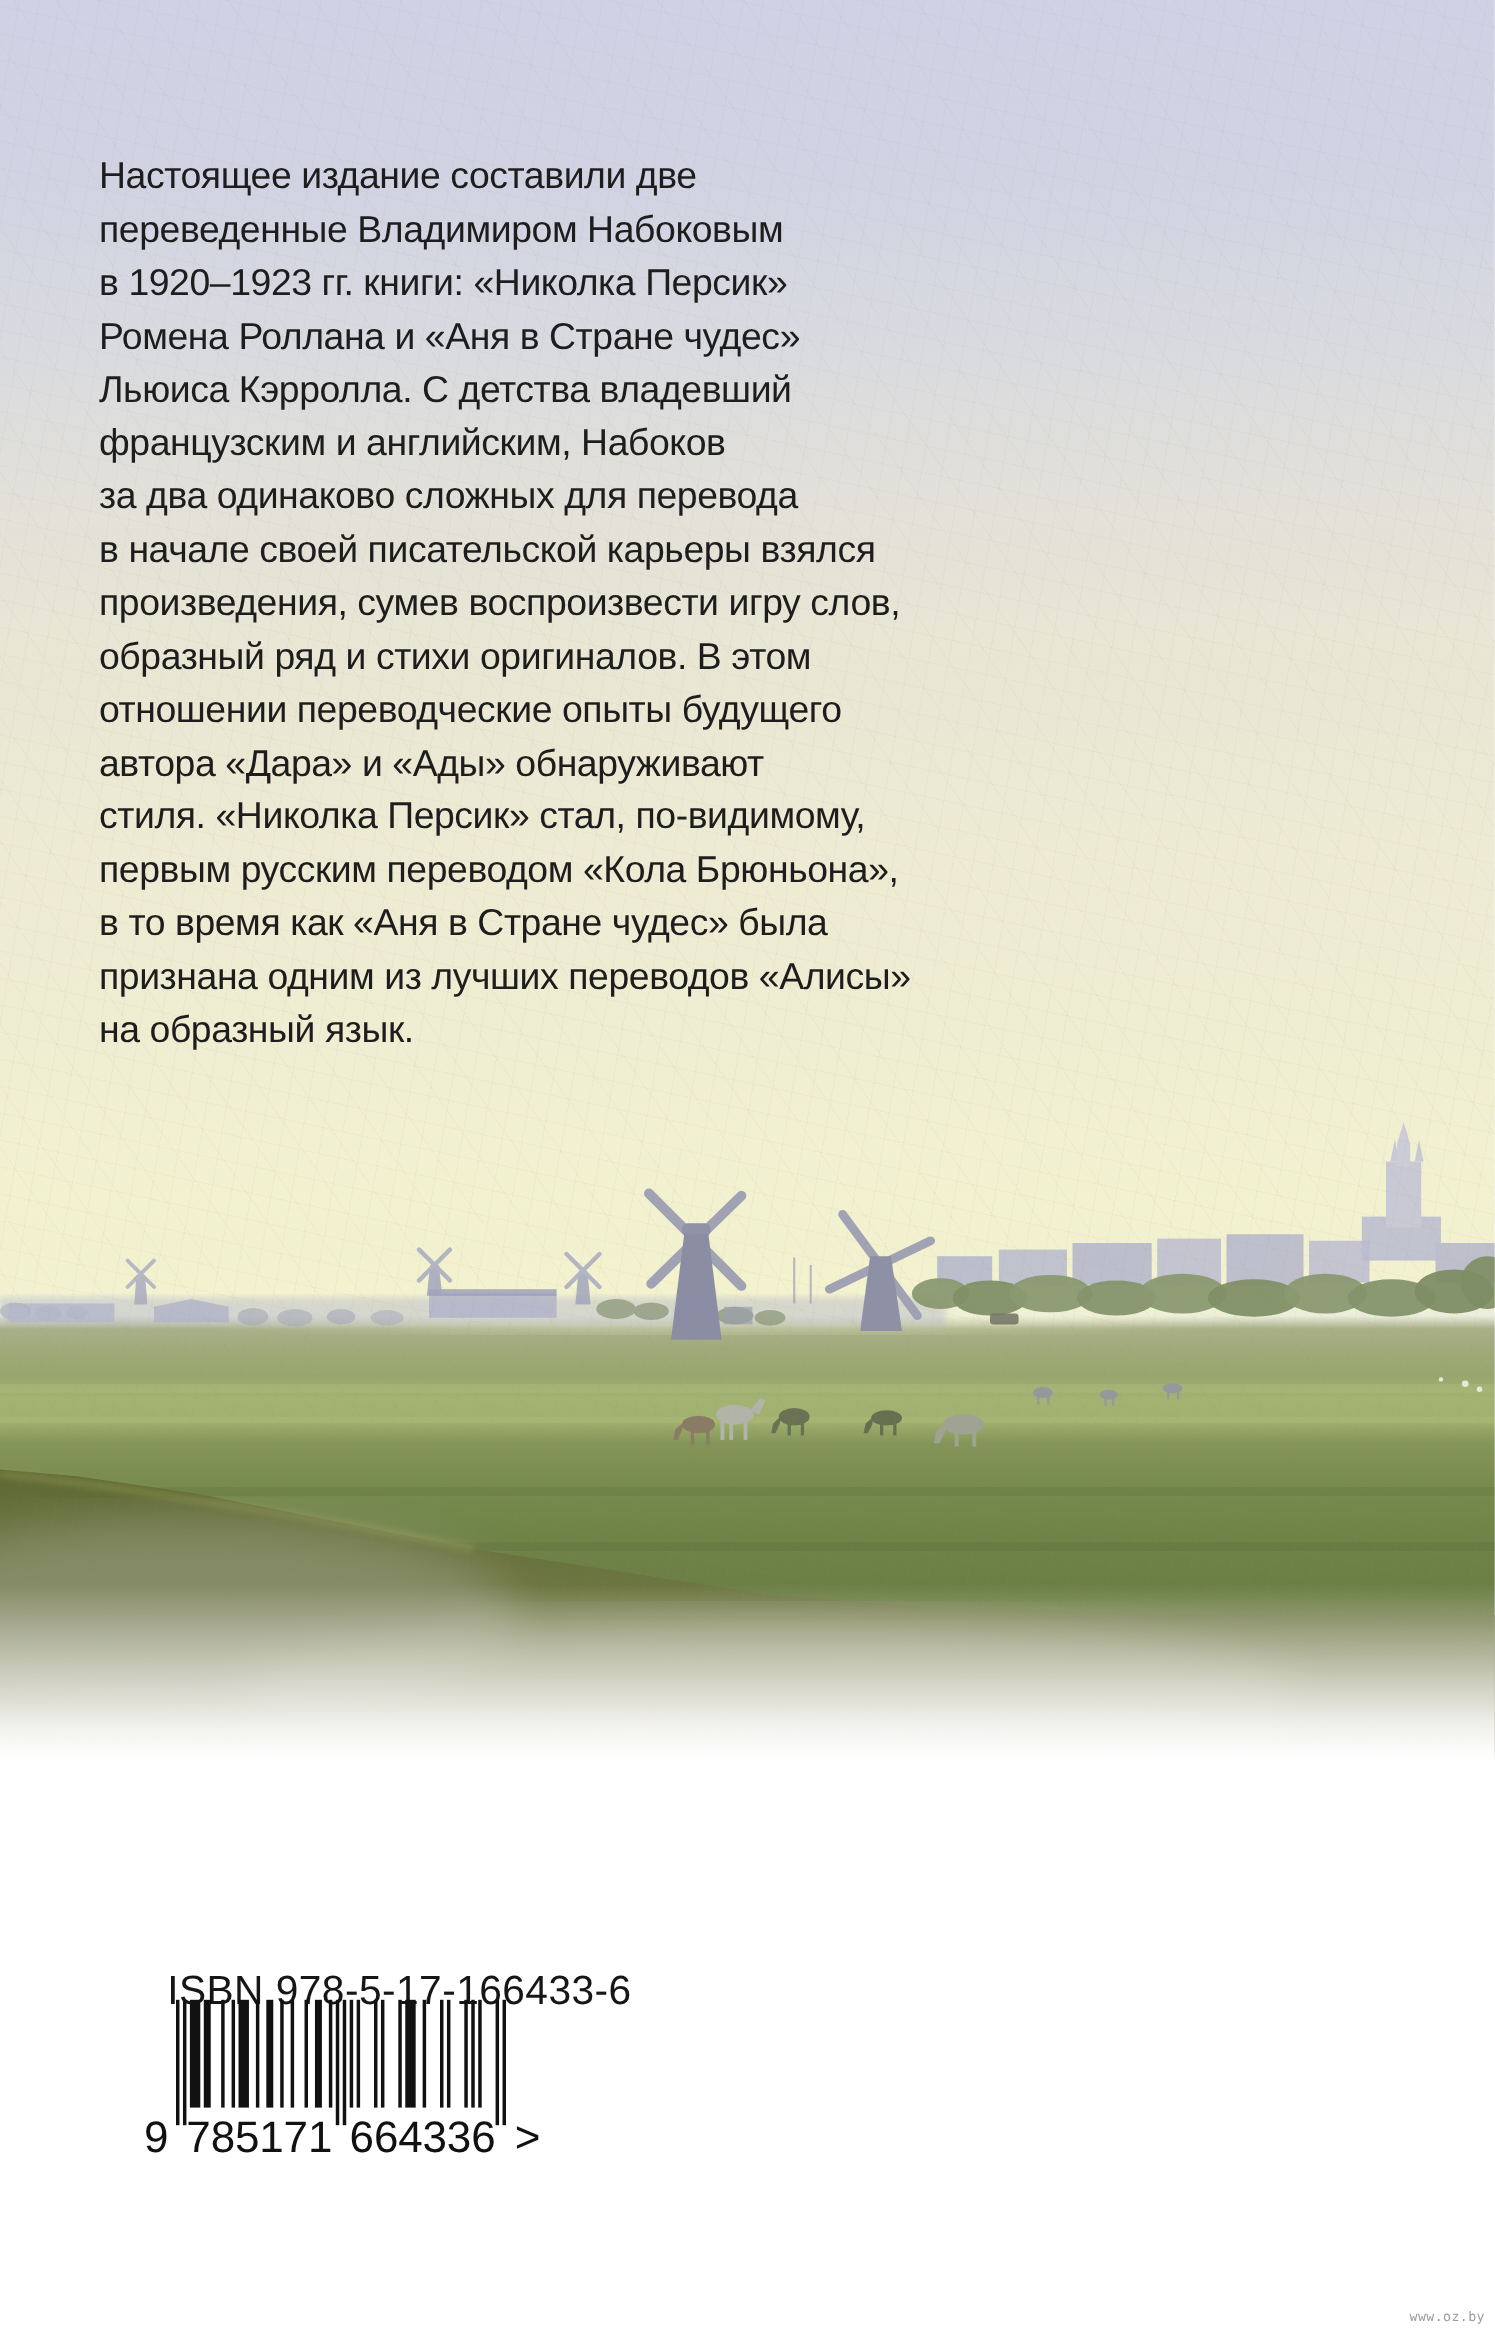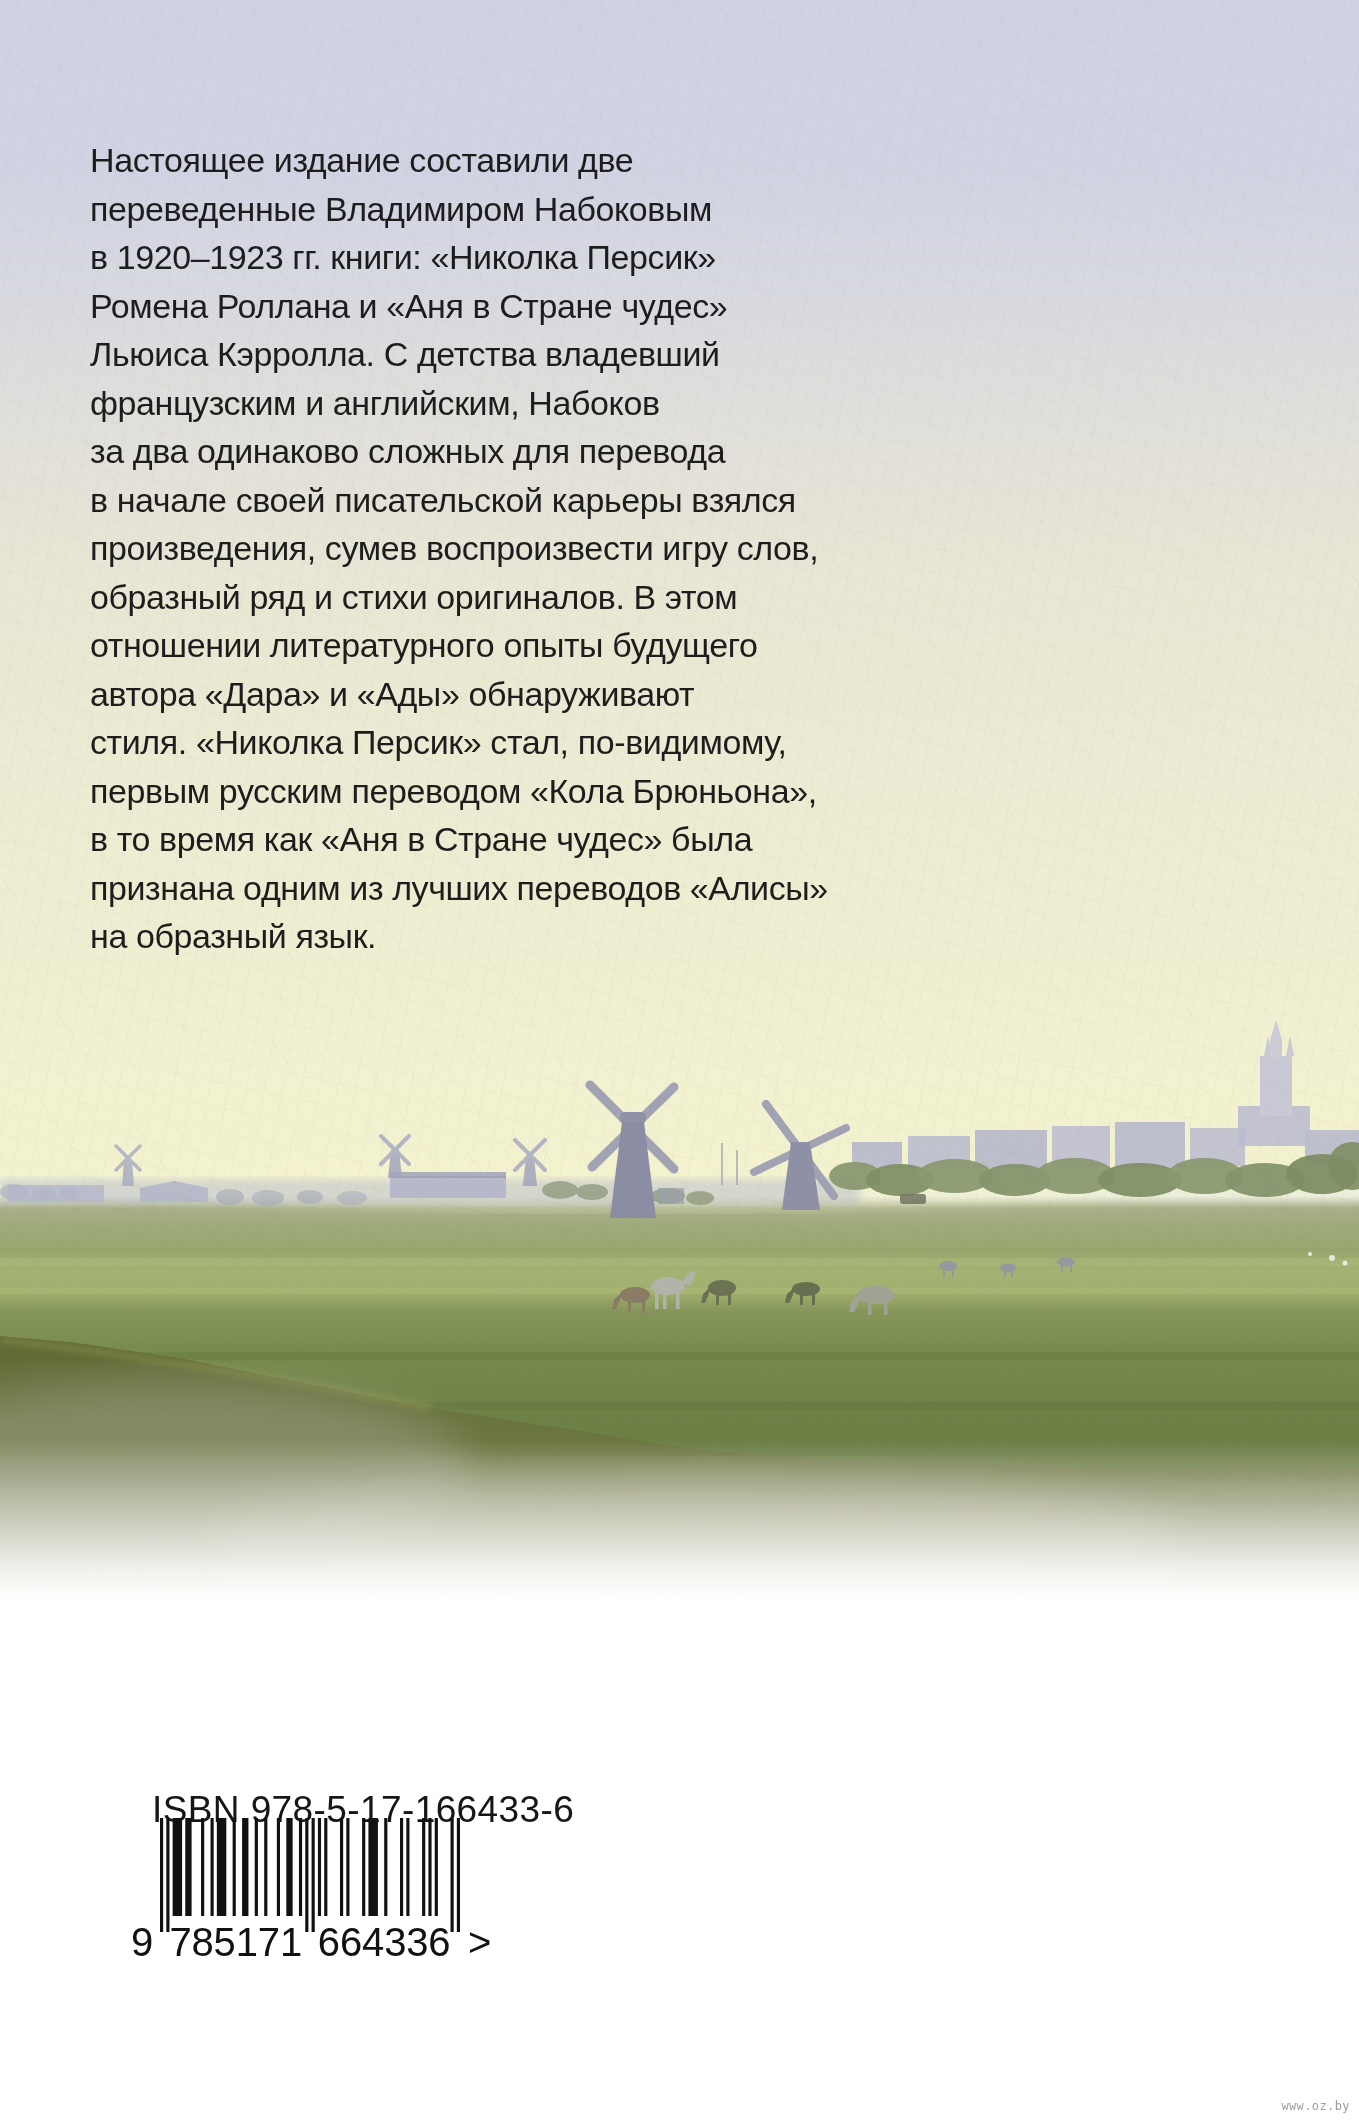--- a/index.html
+++ b/index.html
@@ -261,21 +261,21 @@
     <div class="line">Настоящее издание составили две</div>
     <div class="line">переведенные Владимиром Набоковым</div>
     <div class="line">в 1920–1923 гг. книги: «Николка Персик»</div>
     <div class="line">Ромена Роллана и «Аня в Стране чудес»</div>
     <div class="line">Льюиса Кэрролла. С детства владевший</div>
     <div class="line">французским и английским, Набоков</div>
     <div class="line">за два одинаково сложных для перевода</div>
     <div class="line">в начале своей писательской карьеры взялся</div>
     <div class="line">произведения, сумев воспроизвести игру слов,</div>
     <div class="line">образный ряд и стихи оригиналов. В этом</div>
-    <div class="line">отношении литературного опыты будущего</div>
+    <div class="line">отношении переводческие опыты будущего</div>
     <div class="line">автора «Дара» и «Ады» обнаруживают</div>
     <div class="line">стиля. «Николка Персик» стал, по-видимому,</div>
     <div class="line">первым русским переводом «Кола Брюньона»,</div>
     <div class="line">в то время как «Аня в Стране чудес» была</div>
     <div class="line">признана одним из лучших переводов «Алисы»</div>
     <div class="line">на образный язык.</div>
   </div>
 
   <div class="isbn-label">ISBN 978-5-17-166433-6</div>
   <div class="isbn-barcode">

